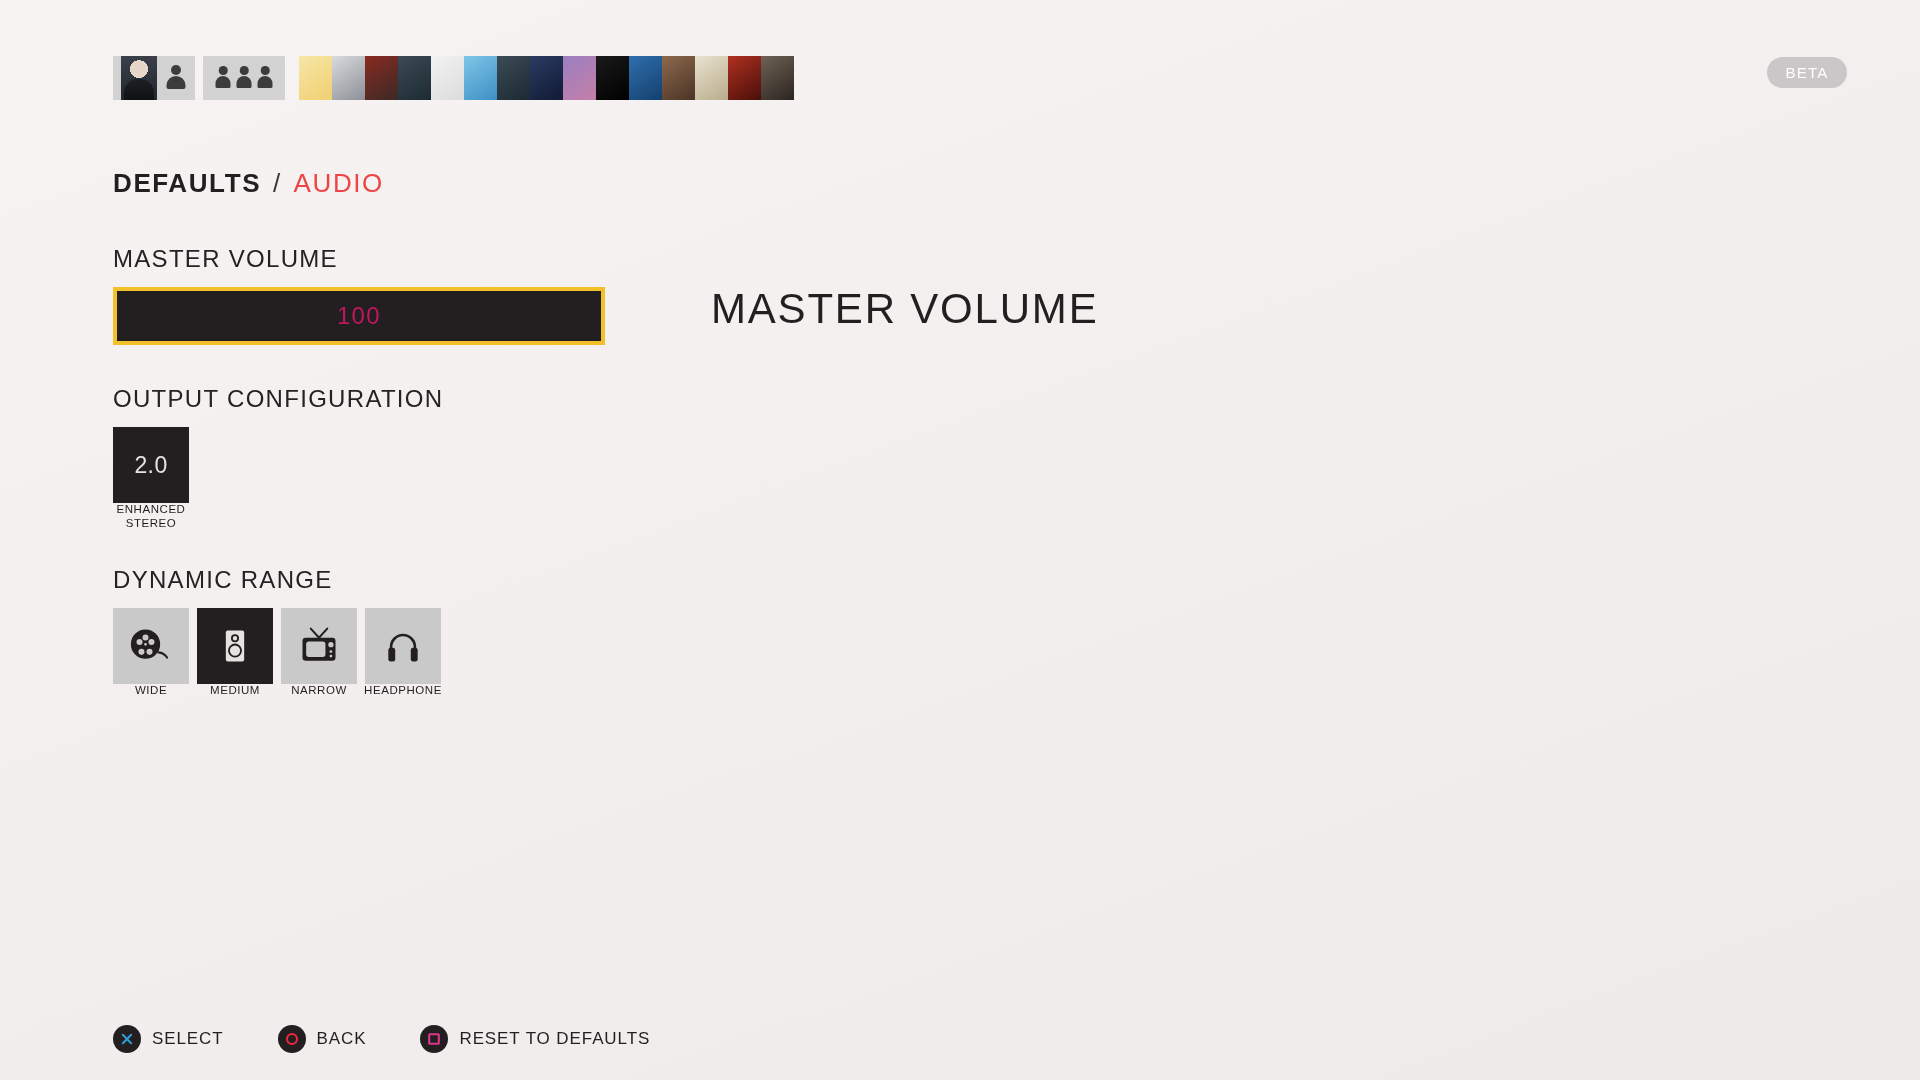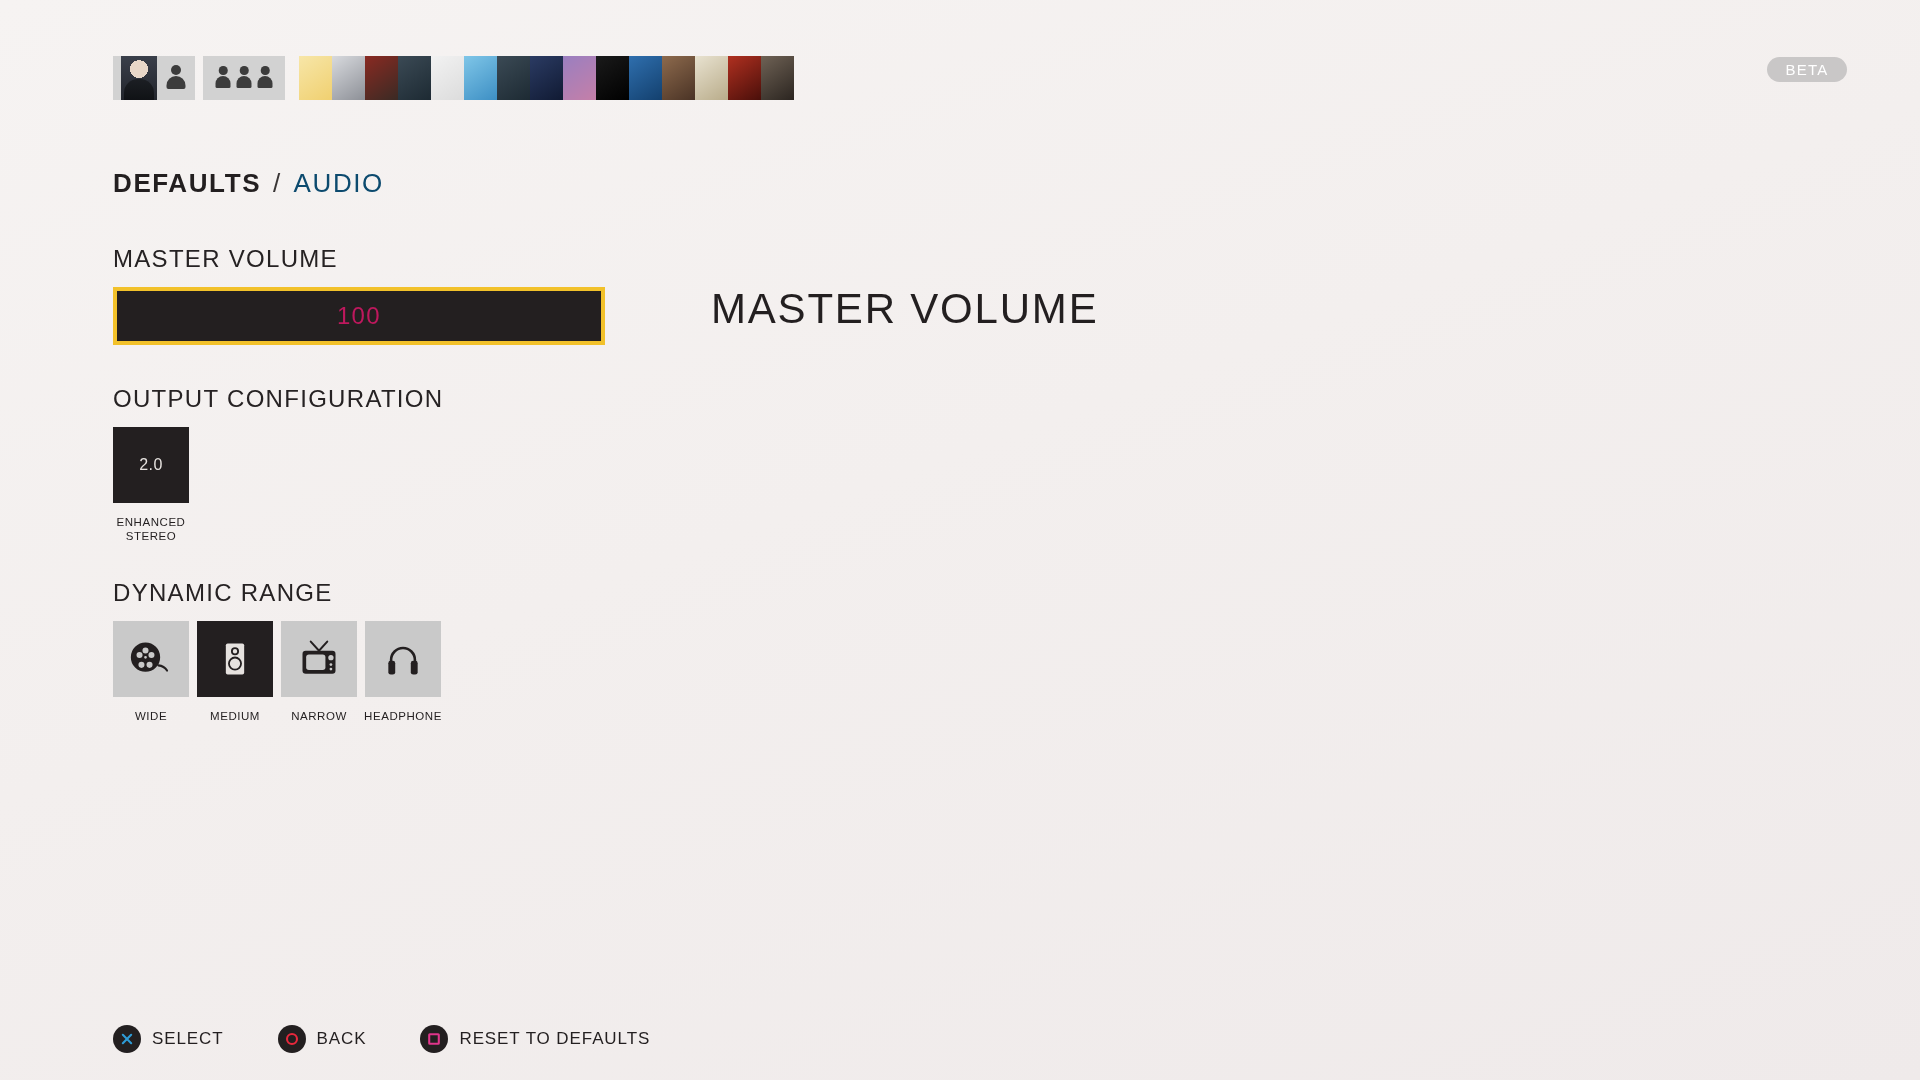--- a/index.html
+++ b/index.html
@@ -109,21 +109,21 @@
     position: relative;
     overflow: hidden;
     background-size: cover;
   }
 
   #beta-badge {
     position: absolute;
     right: 73px;
     top: 57px;
     width: 80px;
-    height: 25px;
+    height: 31px;
     border-radius: 16px;
     background: #c9c7c7;
     color: #ffffff;
     font-size: 15px;
     letter-spacing: 1.2px;
     display: flex;
     align-items: center;
     justify-content: center;
     font-weight: 400;
   }
@@ -133,21 +133,21 @@
     position: absolute;
     left: 113px;
     top: 168px;
     font-size: 26px;
     letter-spacing: 1.6px;
     color: #231f20;
     white-space: nowrap;
   }
   #breadcrumb .crumb-root { font-weight: 700; }
   #breadcrumb .crumb-sep { font-weight: 300; color: #3a3636; margin: 0 3px; }
-  #breadcrumb .crumb-leaf { font-weight: 300; color: #0c4a6e; }
+  #breadcrumb .crumb-leaf { font-weight: 300; color: #ef4444; }
 
   
   #settings-column {
     position: absolute;
     left: 113px;
     top: 245px;
     width: 500px;
   }
 
   .section-heading {
@@ -202,31 +202,31 @@
   }
 
   .option-tile {
     width: 76px;
     height: 76px;
     display: flex;
     align-items: center;
     justify-content: center;
     background: #c9c9c9;
     color: #231f20;
-    font-size: 16px;
+    font-size: 23px;
     font-weight: 300;
     letter-spacing: 0.4px;
   }
   .option-tile.selected {
     background: #231f20;
     color: #e6e2df;
   }
 
   .option-label {
-    margin-top: 13px;
+    margin-top: 0;
     font-size: 11.5px;
     font-weight: 400;
     letter-spacing: 0.55px;
     text-align: center;
     line-height: 13.5px;
     color: #231f20;
     white-space: pre-line;
   }
 
   .tile-text { display: inline-block; }

